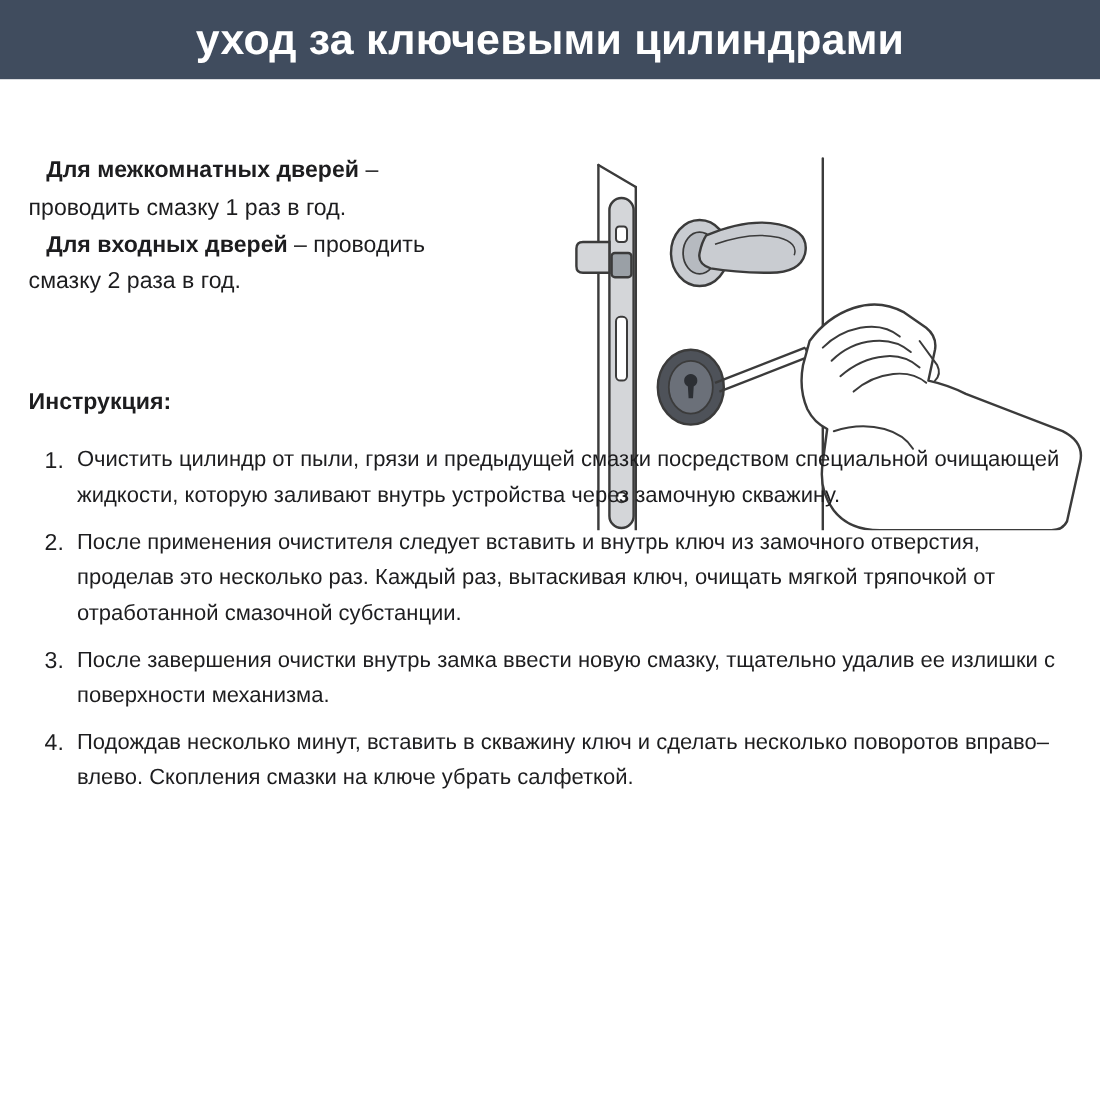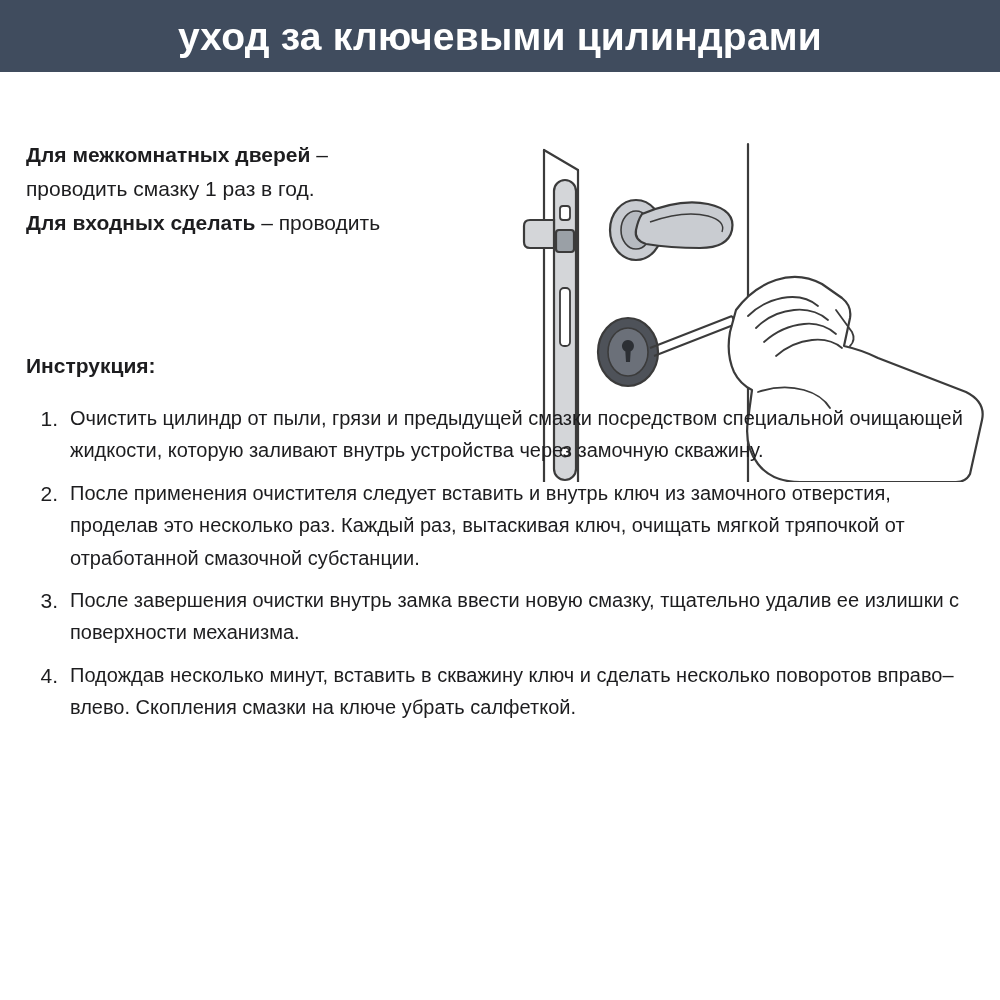--- a/index.html
+++ b/index.html
@@ -51,20 +51,21 @@
     width: 470px;
   }
   .intro p {
     margin: 0 0 4px 0;
     font-size: 21px;
     line-height: 1.42;
     color: #1d1d1f;
   }
   .intro .b {
     font-weight: bold;
+    margin-left: 16px;
   }
   .instruction-label {
     position: absolute;
     left: 26px;
     top: 250px;
     font-size: 21px;
     font-weight: bold;
     color: #1d1d1f;
     margin-top: 32px;
   }
@@ -118,22 +119,23 @@
 </div>
 
 <div class="content">
 
   <div class="intro">
     <p>
       <span class="b">Для межкомнатных дверей</span><span> –</span>
     </p>
     <p>проводить смазку 1 раз в год.</p>
     <p>
-      <span class="b">Для входных сделать</span><span> – проводить</span>
+      <span class="b">Для входных дверей</span><span> – проводить</span>
     </p>
+    <p>смазку 2 раза в год.</p>
   </div>
 
   <div class="instruction-label">Инструкция:</div>
 
   <div class="illustration">
     <svg width="500" height="380" viewBox="0 0 500 380" xmlns="http://www.w3.org/2000/svg">
       <g fill="none" stroke="#3b3b3b" stroke-width="2.2" stroke-linecap="round" stroke-linejoin="round">
 
         <line x1="44" y1="48" x2="44" y2="380"></line>
         <line x1="78" y1="68" x2="78" y2="380"></line>

